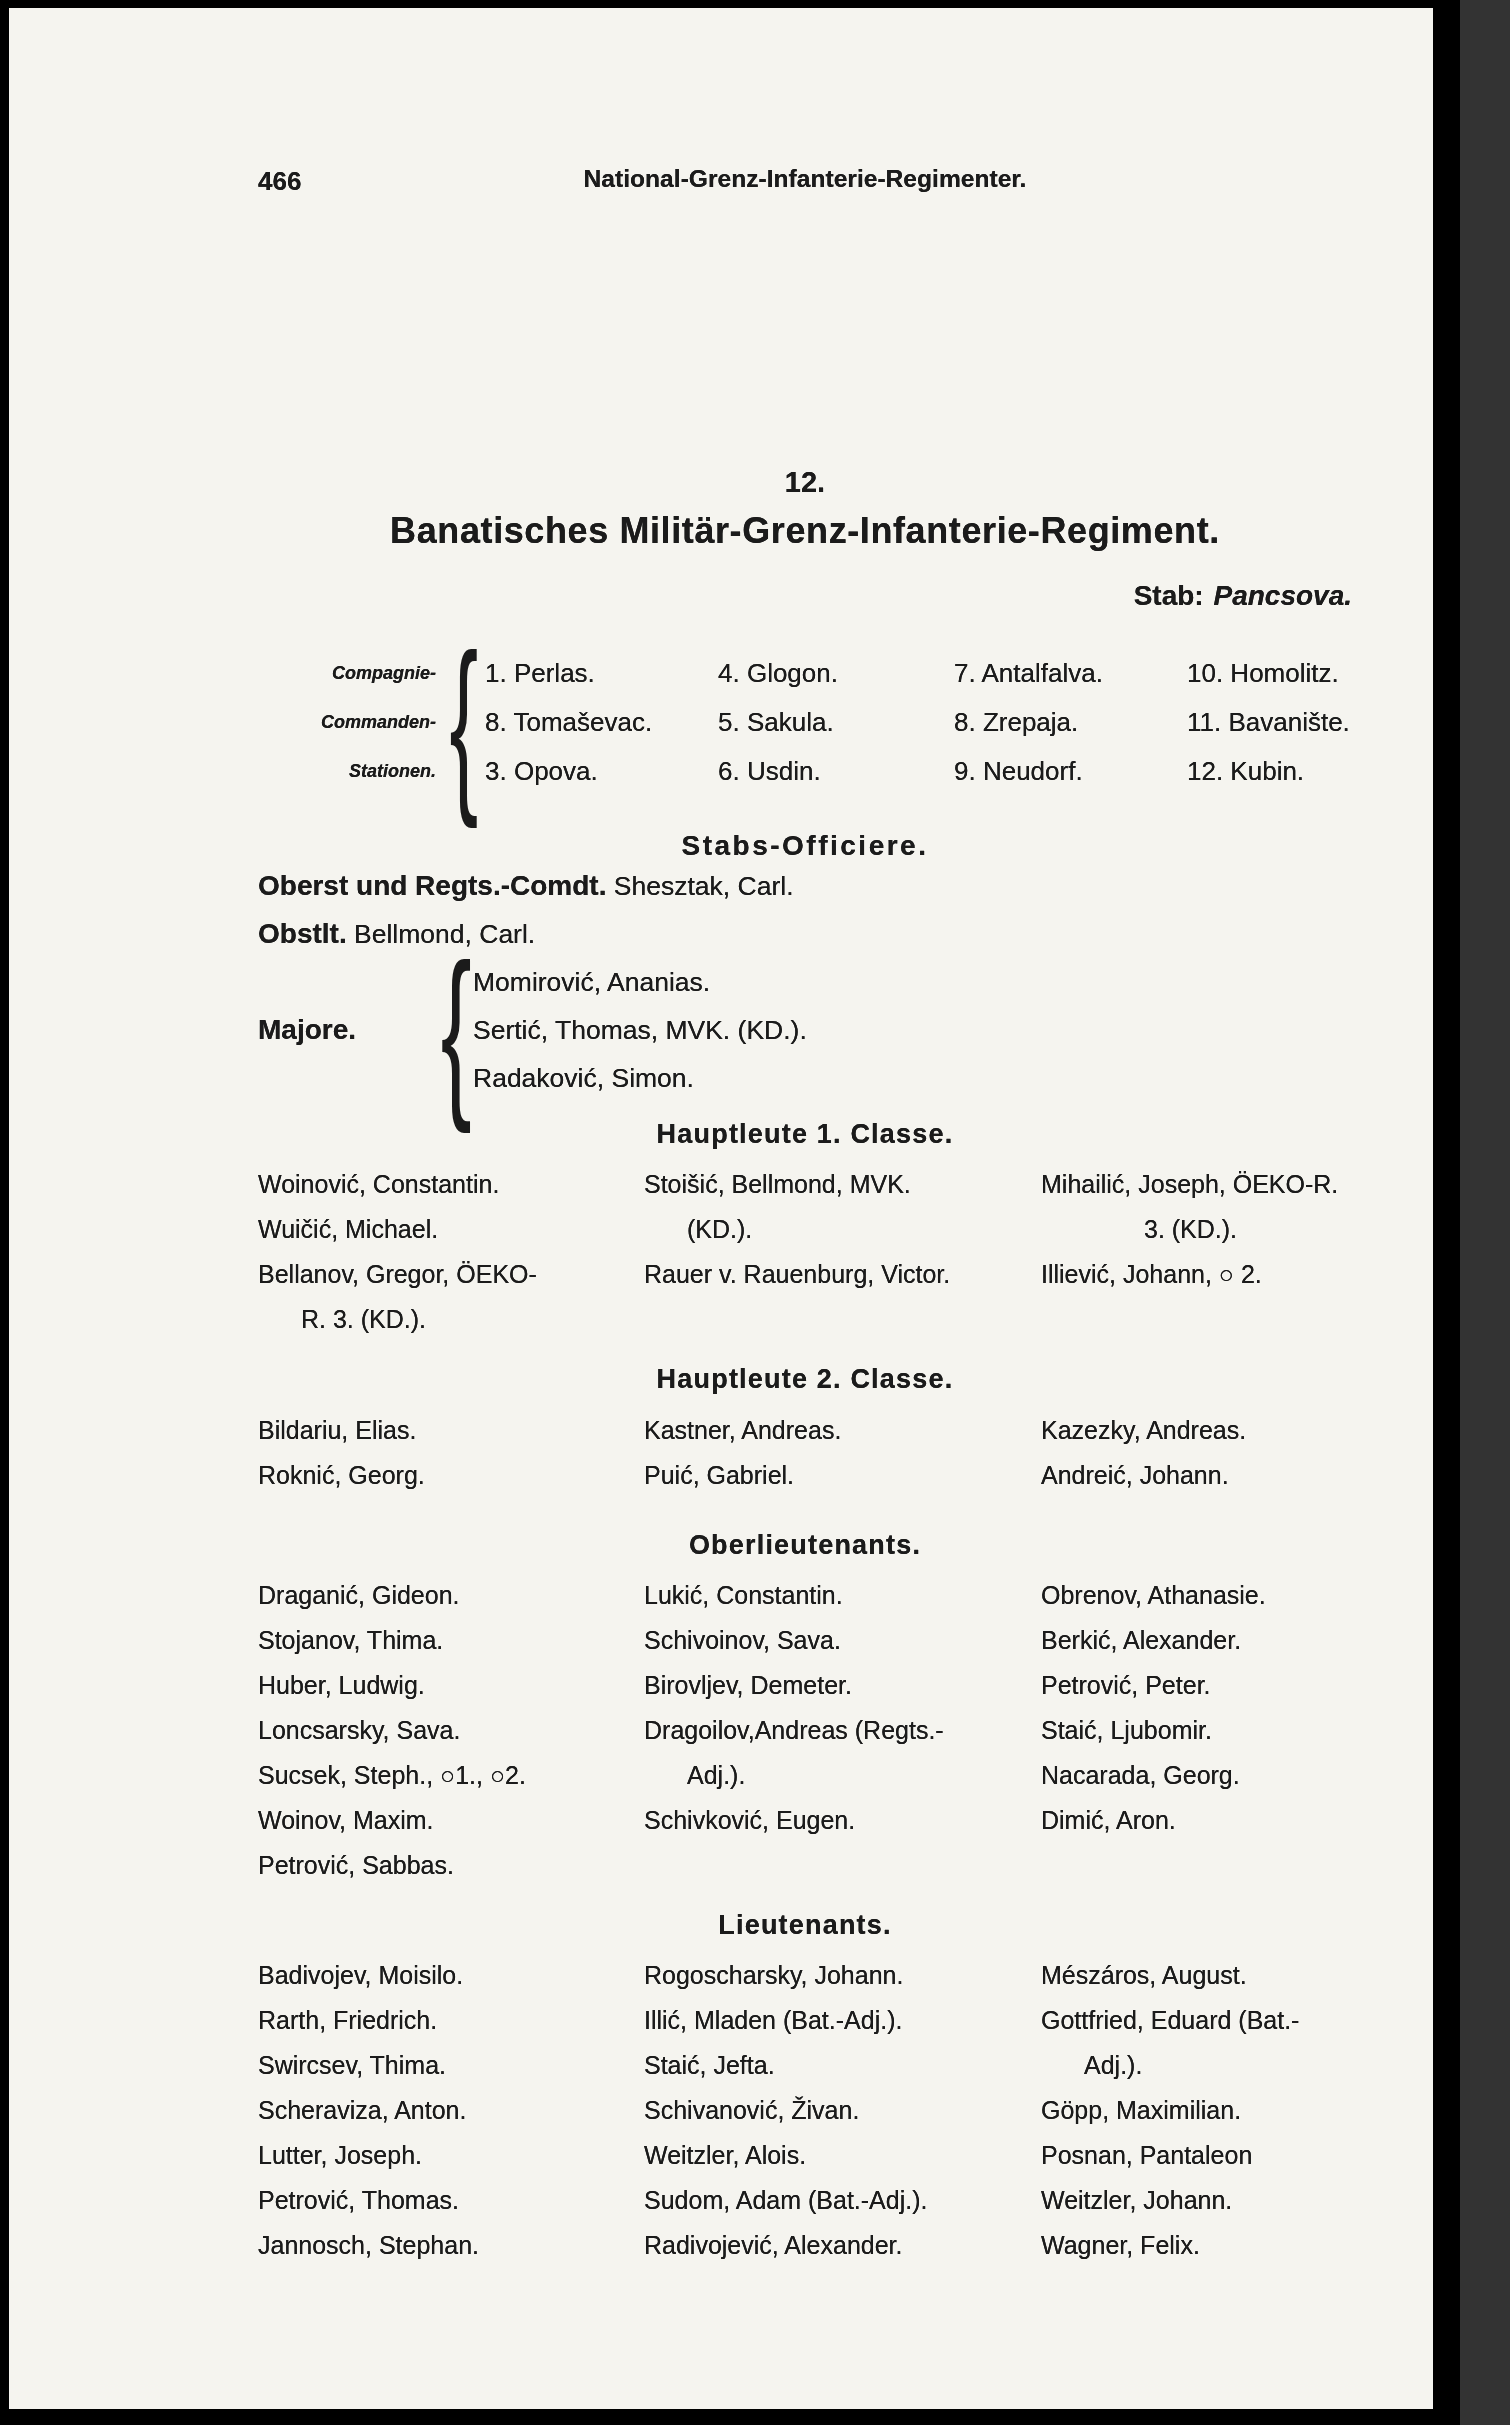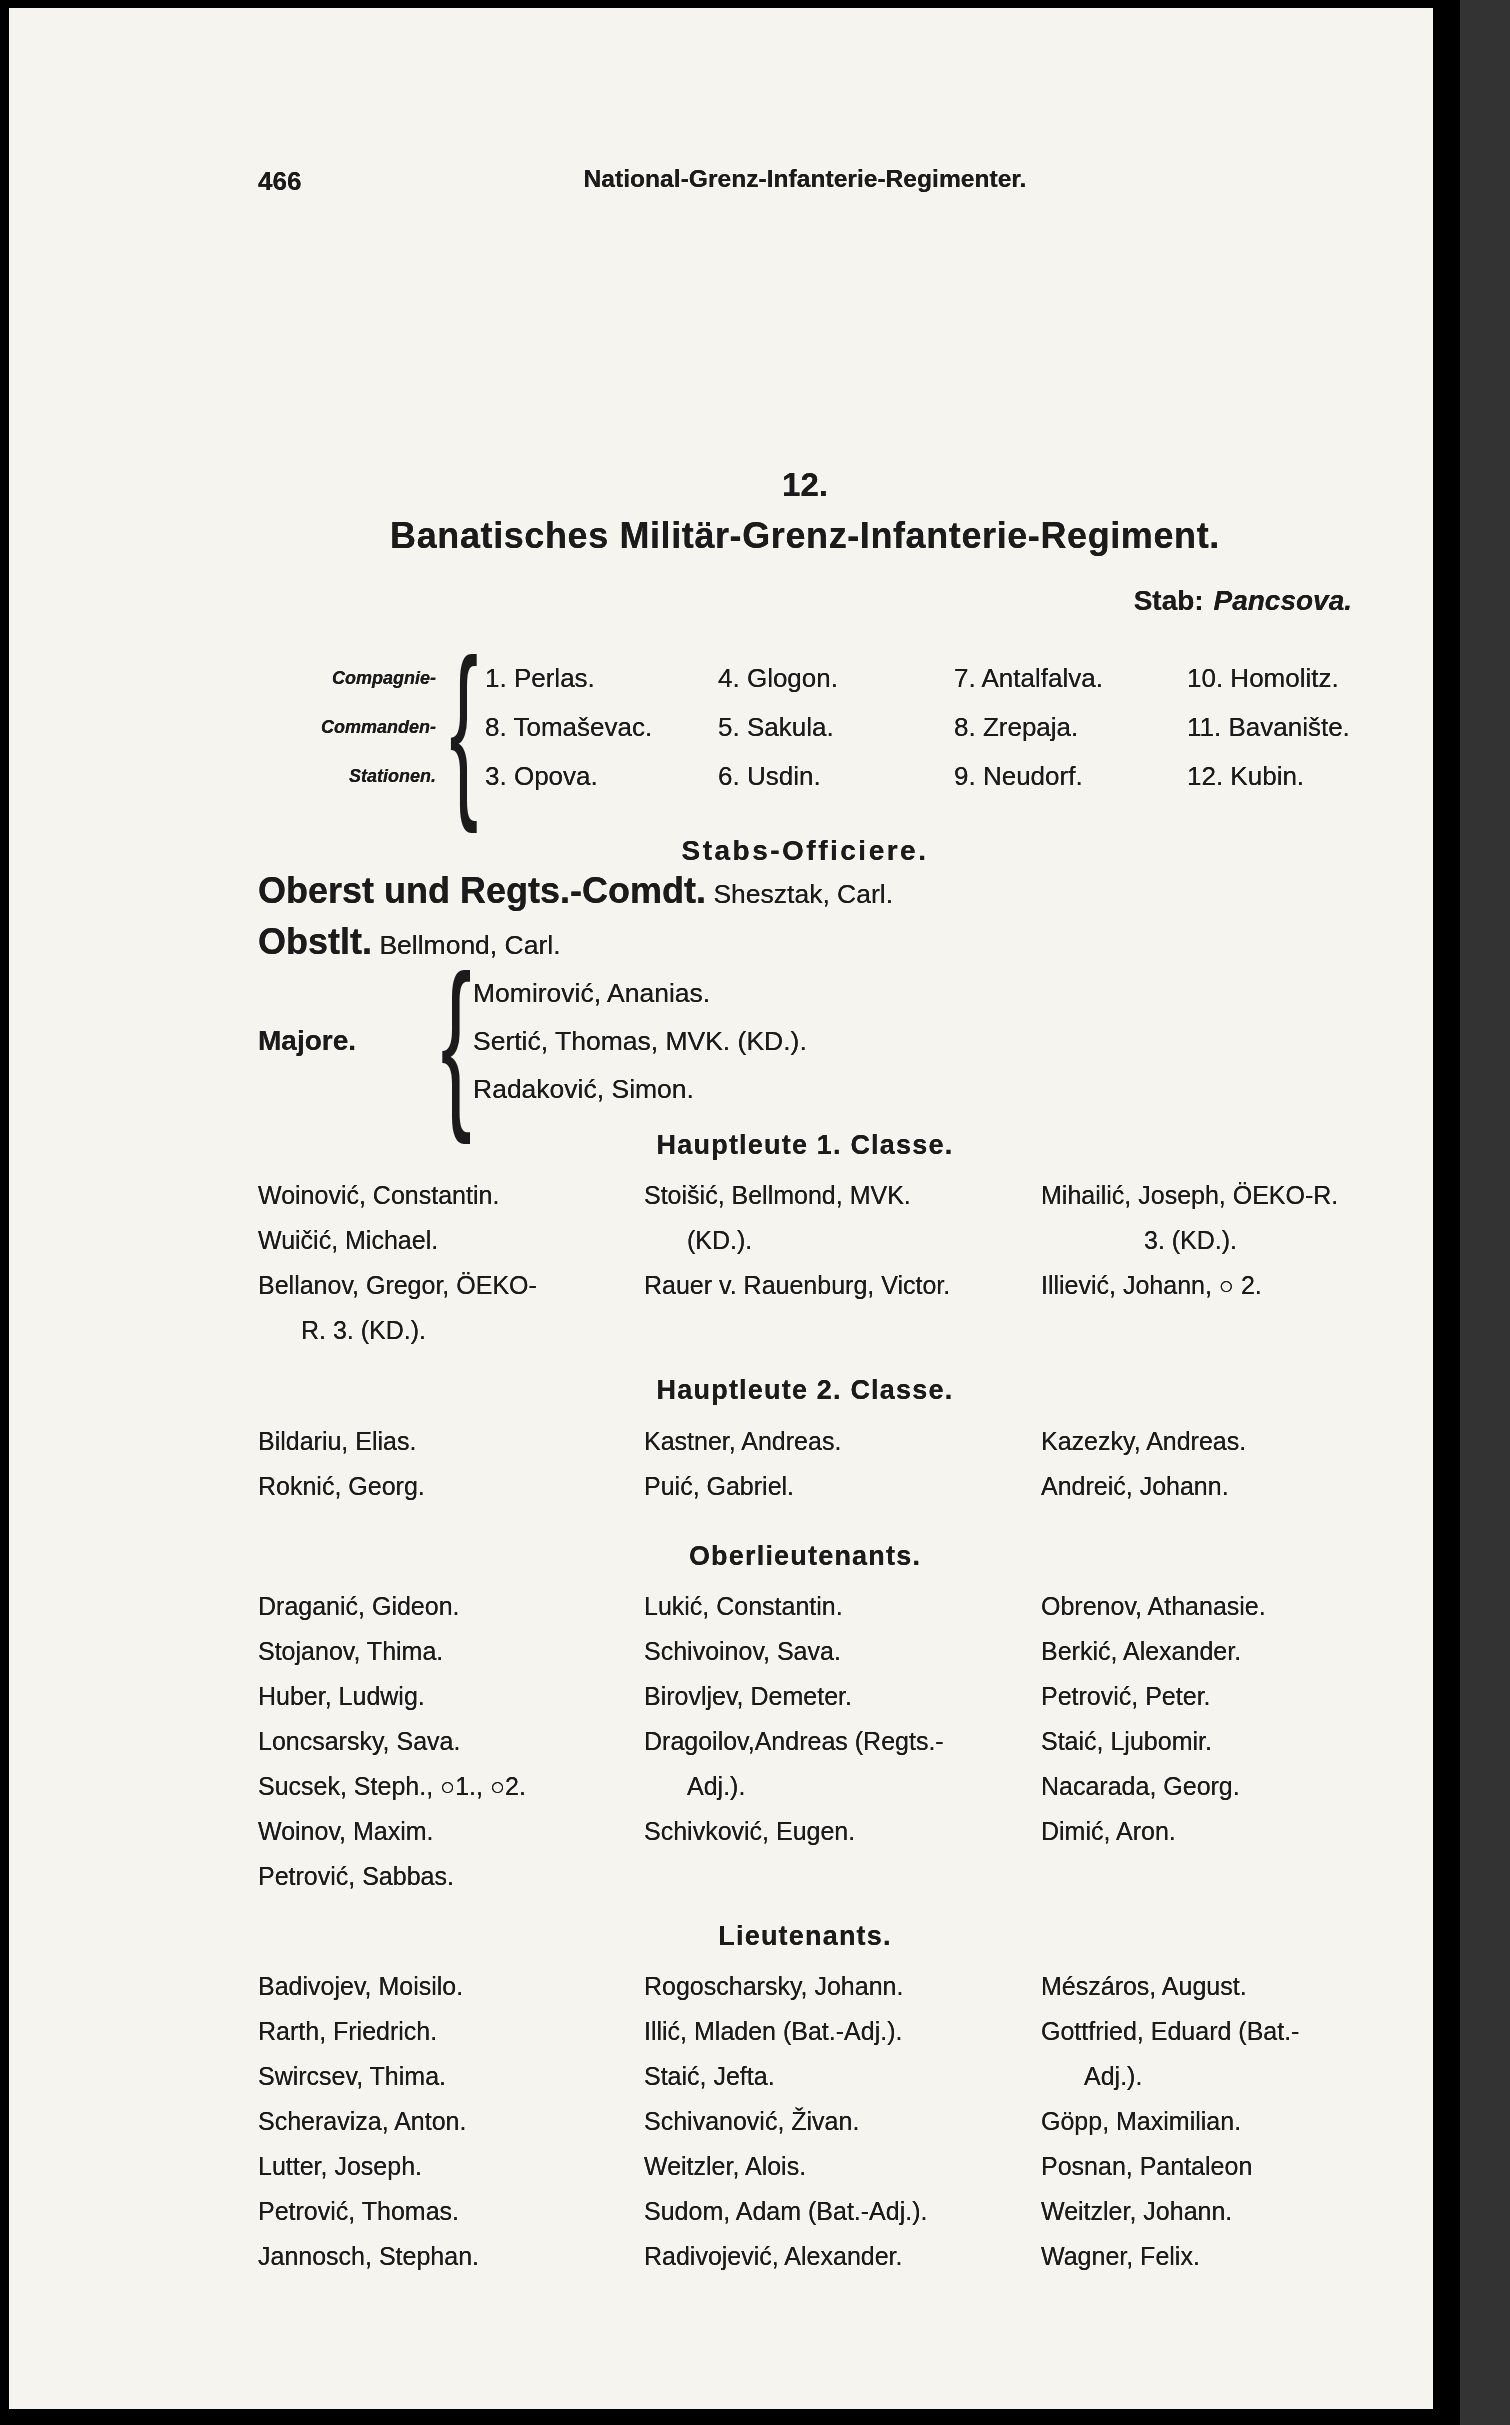--- a/index.html
+++ b/index.html
@@ -12,40 +12,40 @@
     font-family:Liberation Sans, sans-serif;
     color:#1b1b1b;overflow:hidden;
   }
   .content{padding:157px 81px 0 249px;}
   .txt{text-shadow:0 0 0.4px currentColor;}
   
   .topbar{position:relative;height:33px;}
   .pagenum{position:absolute;left:0;top:1.2px;font-size:26px;font-weight:700;}
   .running-header{display:block;text-align:center;font-size:24.6px;font-weight:700;}
   
-  .ordinal{margin-top:268px;text-align:center;font-size:33px;font-weight:700;}
+  .ordinal{margin-top:268px;text-align:center;font-size:29px;font-weight:700;}
   .title{margin:11px 0 0;text-align:center;font-size:36px;font-weight:700;letter-spacing:0.6px;}
   .stab{margin-top:28px;text-align:right;font-size:28px;font-weight:700;}
   .stab-place{font-style:italic;margin-left:9.8px;}
   
   .stations{margin-top:36px;display:flex;align-items:center;}
   .st-label{width:178px;text-align:right;font-style:italic;font-size:18px;font-weight:700;line-height:49px;}
   .st-brace{width:49px;text-align:center;font-size:191px;line-height:148px;font-weight:400;
             transform:scaleX(0.45);transform-origin:center;}
   .st-col{font-size:26px;line-height:49px;}
   .st-c1{width:233px;}
   .st-c2{width:236px;}
   .st-c3{width:233px;}
   .st-c4{flex:1;}
   
   .founding{margin-top:55px;text-align:center;font-size:29px;font-weight:700;}
   .stabs-heading{margin-top:34px;text-align:center;font-size:28px;font-weight:700;letter-spacing:2.5px;}
   .staff-line{font-size:26.5px;line-height:47px;}
   .staff-line:first-of-type{margin-top:24.6px;}
-  .rank{font-weight:700;font-size:36px;}
+  .rank{font-weight:700;font-size:28px;}
   .majore{display:flex;align-items:center;}
   .maj-label{width:172px;font-weight:700;font-size:28px;}
   .maj-brace{width:43px;text-align:center;font-size:185px;line-height:140px;font-weight:400;
              transform:scaleX(0.5);transform-origin:center;}
   .maj-names{font-size:26.5px;line-height:48px;}
   
   .section-heading{text-align:center;font-size:27px;font-weight:700;letter-spacing:1.2px;}
   .sh-h1{margin-top:17px;}
   .sh-h2{margin-top:22px;}
   .sh-ol{margin-top:32px;}

